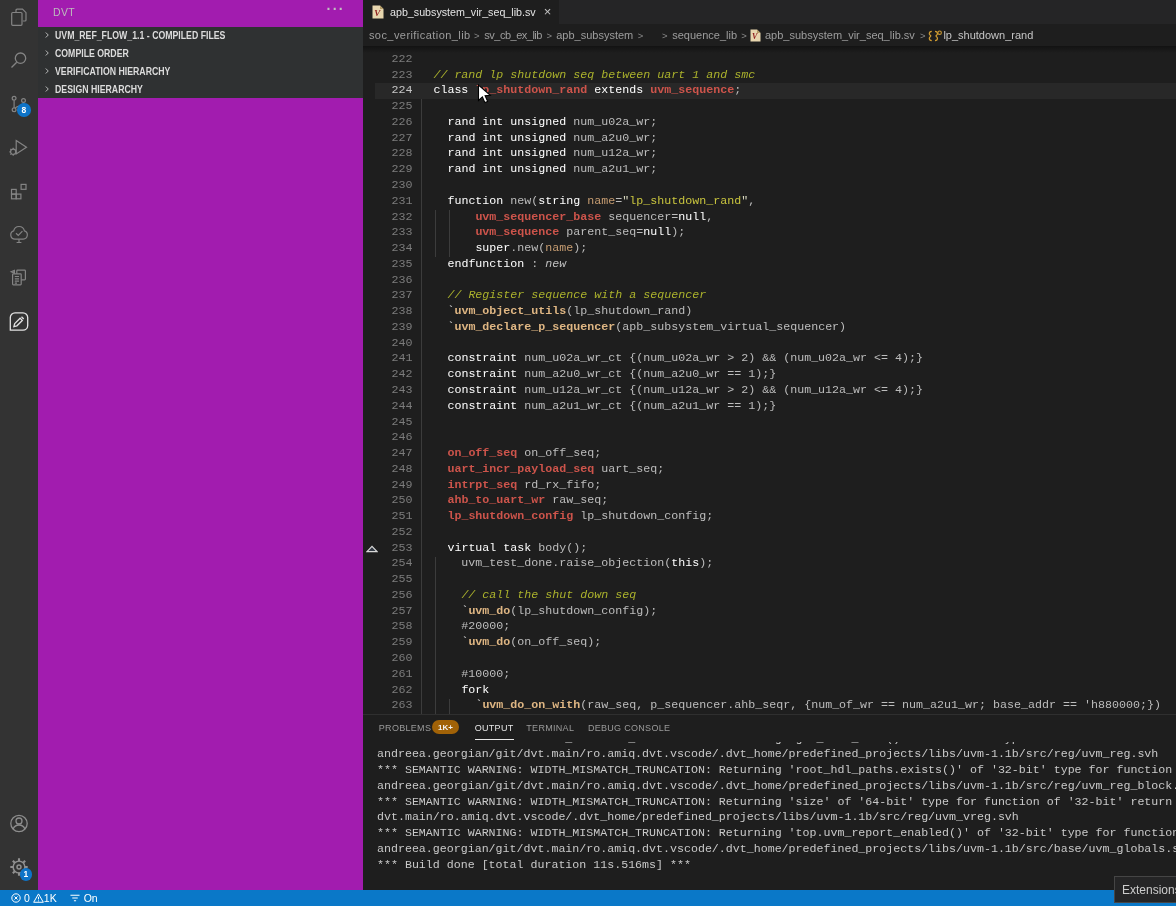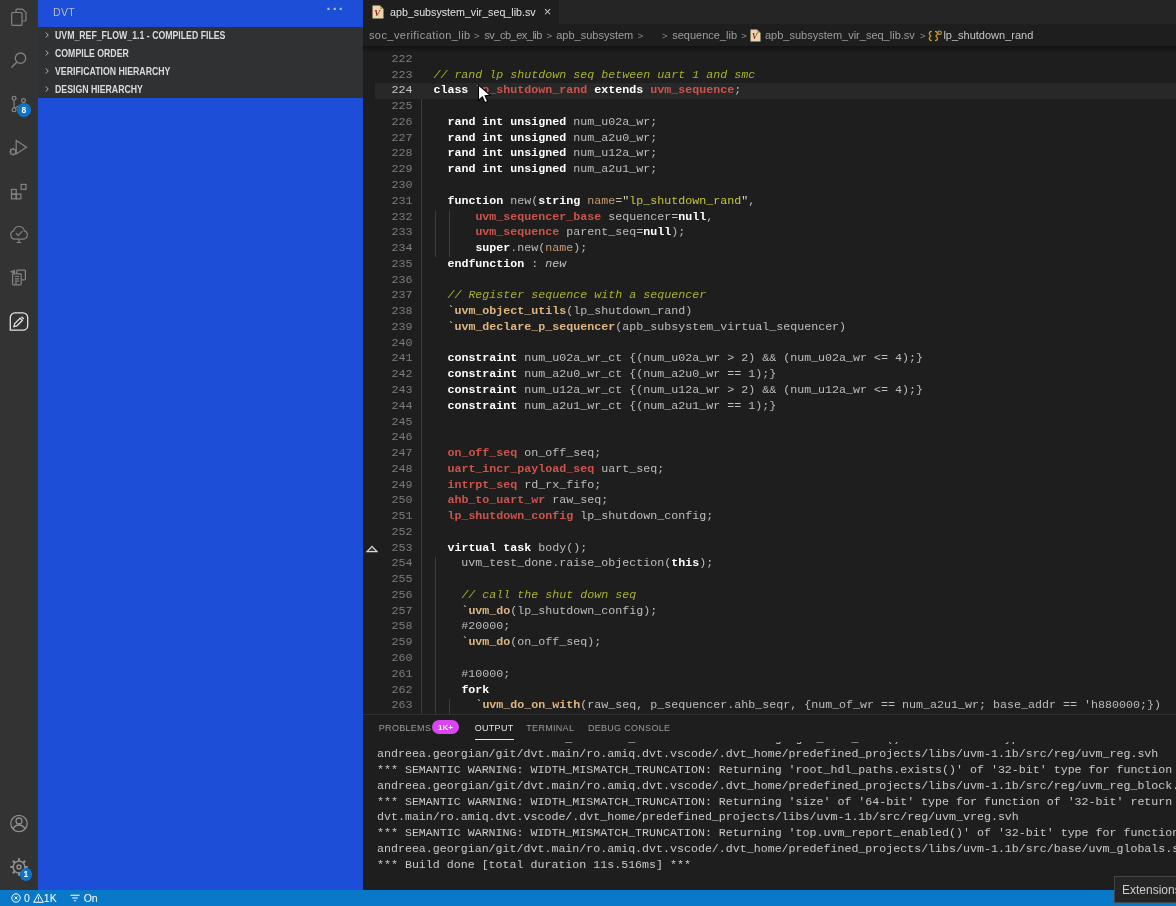--- a/index.html
+++ b/index.html
@@ -7,21 +7,21 @@
   body { position:relative; font-family:"Liberation Sans", sans-serif; }
   .abs { position:absolute; }
 
   
   #actbar { left:0; top:0; width:38px; height:890px; background:#333333; }
   .aicon { position:absolute; left:50%; transform:translateX(-50%); }
   .badge { position:absolute; background:#0e74c8; color:#fff; border-radius:50%;
            font-size:8.5px; font-weight:bold; display:flex; align-items:center; justify-content:center; }
 
   
-  #sidebar { left:38px; top:0; width:325px; height:890px; background:#1d4ed8; }
+  #sidebar { left:38px; top:0; width:325px; height:890px; background:#a21caf; }
   #sbhead { position:absolute; left:15px; top:5.5px; font-size:10.5px; color:#bcbcbc; letter-spacing:0.3px; }
   #sbdots { position:absolute; right:18px; top:1px; font-size:14px; color:#c0c0c0; letter-spacing:1.5px; font-weight:bold;}
   #sbrows { position:absolute; left:0; top:26.6px; width:325px; background:#2f3132; }
   .sbrow { height:17.8px; display:flex; align-items:center; color:#dcdcdc; font-weight:bold; font-size:11.5px; white-space:nowrap; }
   .sbrow .rt { display:inline-block; transform:scaleX(0.76); transform-origin:0 50%; }
   .chev { width:10px; height:10px; margin-left:4px; margin-right:3px; flex:none; }
 
   
   #tabbar { left:363px; top:0; width:813px; height:24px; background:#252526; }
   #tab { position:absolute; left:0; top:0; width:196px; height:24px; background:#1e1e1e; display:flex; align-items:center; }
@@ -34,36 +34,36 @@
   
   #code { left:363px; top:47px; width:813px; height:667px; background:#1e1e1e; overflow:hidden;
           font-family:"Liberation Mono", monospace; font-size:11.66px; line-height:15.78px; }
   #lines { position:absolute; left:0; top:4.9px; width:100%; }
   .row { height:15.78px; white-space:pre;margin-left:12px; }
   .ln { display:inline-block; width:37.5px; text-align:right; color:#7c7c7c; vertical-align:top;}
   .lc { display:inline-block; padding-left:20.9px; vertical-align:top;}
   .row, .lc { color:#bdbdbd; }
   .cur { background:#282828; }
   .cur .ln { color:#c6c6c6; }
-  .k { color:#ffffff; font-weight:bold; }
+  .k { color:#ffffff; font-weight:normal; }
   .t { color:#cd544b; font-weight:bold; }
   .c { color:#abb22c; font-style:italic; }
   .s { color:#c9c53e; }
   .q { color:#d9d9c0; }
   .m { color:#dfb683; font-weight:bold; }
   .n { color:#c79d72; }
   .i { font-style:italic; color:#c0c0c0; }
   .bt { color:#e2e2e2; }
   .guide { position:absolute; width:1px; background:#3c3c3c; }
 
   
   #panel { left:363px; top:714px; width:813px; height:176px; background:#1e1e1e; border-top:1px solid #2f2f2f; }
   #ptabs { position:absolute; left:0; top:0; width:813px; height:27px; font-size:9px; letter-spacing:0.3px; color:#9b9b9b; }
   #ptabs .pt { position:absolute; top:8px; }
-  #pbadge { position:absolute; left:69px; top:5px; background:#d946ef; color:#f2f2f2; border-radius:8px; font-size:8px; font-weight:bold; padding:2.5px 6px; letter-spacing:0; }
+  #pbadge { position:absolute; left:69px; top:5px; background:#a16207; color:#f2f2f2; border-radius:8px; font-size:8px; font-weight:bold; padding:2.5px 6px; letter-spacing:0; }
   .ptact { color:#e7e7e7;text-align:center; }
   .ptact:after { content:""; position:absolute; left:0; right:0; bottom:-7px; height:1px; background:#e7e7e7; }
   #pout { position:absolute; left:0; top:27px; width:813px; height:149px; overflow:hidden;
           font-family:"Liberation Mono", monospace; font-size:11.63px; color:#c9c9c9; }
   #pout .orow { height:15.76px; line-height:15.76px; padding-left:14px; white-space:pre; }
   #pout .wrap { margin-top:-11.4px; }
 
   
   #status { left:0; top:890px; width:1176px; height:16px; background:#0a78c8; color:#fff;
             display:flex; align-items:center; font-size:10.5px; }

